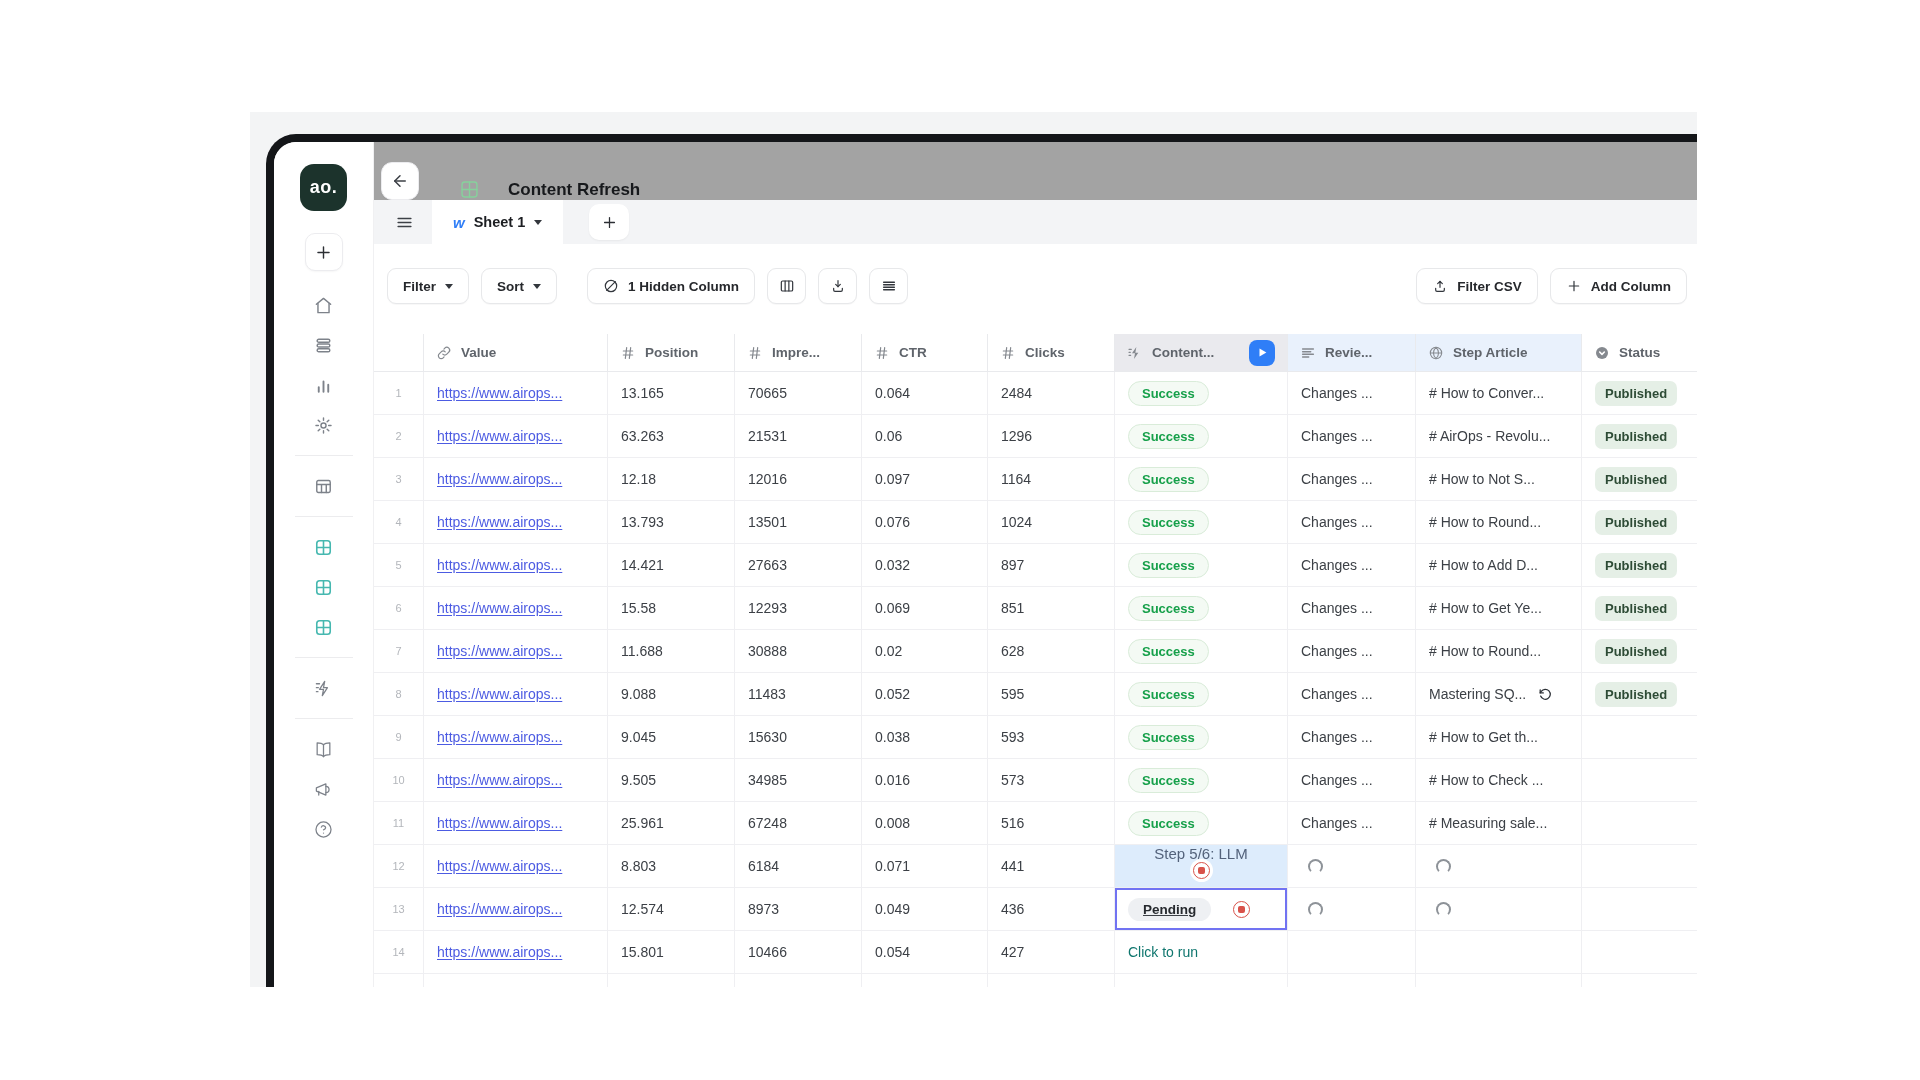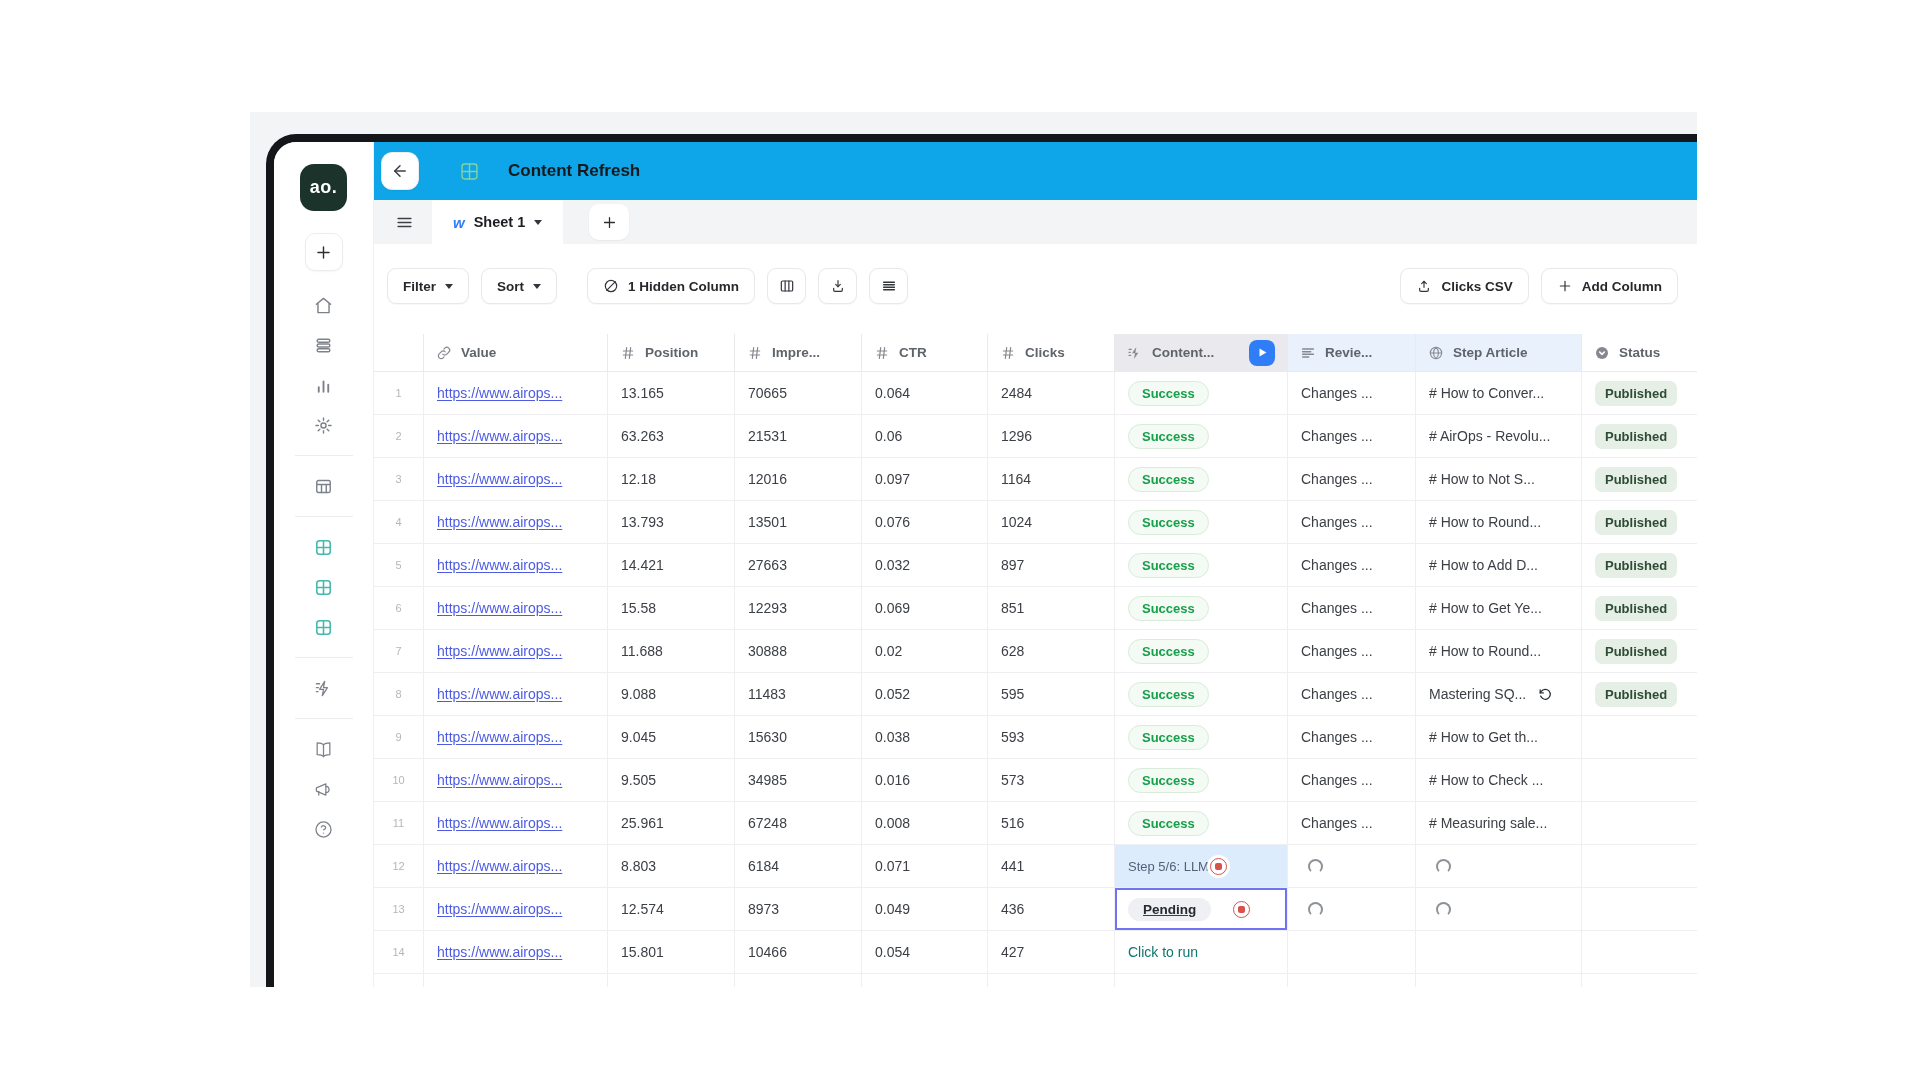--- a/index.html
+++ b/index.html
@@ -20,21 +20,21 @@
   .sb-group { display:flex; flex-direction:column; align-items:center; }
   .sb-item { width:38px; height:38px; display:flex; align-items:center; justify-content:center; color:#7d828a; border-radius:10px; margin:1px 0; }
   .sb-item svg { width:19px; height:19px; }
   .sb-item.plus { border:1px solid #ececef; background:#fff; box-shadow:0 1px 2px rgba(0,0,0,.04); color:#2c2f34; margin:22px 0 14px; }
   .sb-item.teal { color:#46b8b0; }
   .sb-div { width:58px; height:1px; background:#ececee; margin:10px 0; }
 
   
   .main { flex:1; min-width:0; display:flex; flex-direction:column; }
 
-  .titlebar { height:58px; display:flex; align-items:center; background:#0ea5e9; padding-left:7px; flex:0 0 58px; }
+  .titlebar { height:58px; display:flex; align-items:flex-end; background:#a3a3a3; padding-left:7px; flex:0 0 58px; }
   .back-btn { width:38px; height:38px; border:1px solid #ececef; border-radius:11px; background:#fff; display:flex; align-items:center; justify-content:center; color:#3c4046; box-shadow:0 1px 2px rgba(0,0,0,.03); }
   .back-btn svg { width:18px; height:18px; }
   .title-grid-icon { margin-left:40px; color:#86d29c; display:flex; }
   .title-grid-icon svg { width:21px; height:21px; stroke-width:1.6; }
   .page-title { margin-left:28px; font-size:17px; font-weight:700; color:#17191c; }
 
   .tabstrip { height:44px; background:#f3f4f6; display:flex; align-items:center; flex:0 0 44px; }
   .hamburger { width:38px; height:38px; margin-left:11px; display:flex; align-items:center; justify-content:center; color:#3c4046; }
   .hamburger svg { width:19px; height:19px; }
   .tab-active { margin-left:9px; height:44px; background:#fff; padding:0 21px; display:flex; align-items:center; gap:9px; font-size:14.5px; font-weight:700; color:#1c1e22; }
@@ -44,21 +44,21 @@
   .tab-add svg { width:17px; height:17px; }
 
   .content { flex:1; background:#fff; padding-top:24px; overflow:hidden; display:flex; flex-direction:column; }
 
   
   .toolbar { display:flex; align-items:center; padding:0 10px 0 13px; flex:0 0 36px; }
   .tbtn { height:36px; border:1px solid #e7e8ea; border-radius:9px; background:#fff; display:inline-flex; align-items:center; gap:9px; padding:0 15px; font-size:13.5px; font-weight:600; color:#26282c; box-shadow:0 1px 1px rgba(0,0,0,.03); margin-right:12px; white-space:nowrap; }
   .tbtn svg { width:16px; height:16px; color:#33373d; }
   .tbtn.icon-only { width:39px; padding:0; justify-content:center; }
   .tb-right { margin-left:auto; display:flex; }
-  .tb-right .tbtn:last-child { margin-right:9px; }
+  .tb-right .tbtn:last-child { margin-right:0; }
   .gap-l { margin-left:18px; }
 
   
   .grid-wrap { margin-top:30px; flex:1; overflow:hidden; }
   .grid { display:grid; grid-template-columns:50px 184px 127px 127px 126px 127px 173px 128px 166px minmax(140px,1fr); }
   .hcell { height:38px; display:flex; align-items:center; gap:9px; padding:0 12px; font-size:13.5px; font-weight:600; color:#5f646b; background:#fff; border-bottom:1px solid #e9eaed; border-right:1px solid #e9eaed; white-space:nowrap; overflow:hidden; }
   .hcell svg { width:16px; height:16px; flex:0 0 16px; color:#85898f; }
   .hcell.hgray { background:#eaeaee; }
   .hcell.hblue { background:#e9f1fc; }
   .hcell .blue { color:#3b82f6; }
@@ -68,21 +68,21 @@
   .play-btn svg { width:15px; height:15px; }
 
   .cell { height:43px; display:flex; align-items:center; padding:0 13px; border-bottom:1px solid #efeff2; border-right:1px solid #efeff2; font-size:14px; color:#3c4046; background:#fff; white-space:nowrap; overflow:hidden; position:relative; }
   .cell.numcol { justify-content:center; padding:0; font-size:11px; color:#b3b6bb; }
   .link { color:#4c5be2; text-decoration:underline; text-underline-offset:2px; }
 
   .badge-success { display:inline-flex; padding:4px 13px; border-radius:999px; background:#f4faf4; border:1px solid #d9ecd9; color:#16a04a; font-size:13px; font-weight:700; }
   .badge-published { display:inline-flex; padding:5px 10px; border-radius:7px; background:#e5efe6; color:#2d4b35; font-size:13px; font-weight:700; }
   .badge-pending { display:inline-flex; padding:4px 15px; border-radius:999px; background:#eef0f3; color:#26292e; font-size:13.5px; font-weight:700; }
 
-  .cell.running { background:#ddecfc; color:#53627b; font-size:13px; }
+  .cell.running { background:#ddecfc; color:#53627b; font-size:15px;flex-direction:column; }
   .cell.selected { box-shadow:inset 0 0 0 2px #7173f2; z-index:2;text-decoration:underline; }
   .placeholder { color:#0f766e; }
 
   .stop-icon { width:17px; height:17px; border:1.6px solid #d8524a; border-radius:50%; display:inline-flex; align-items:center; justify-content:center; background:#fff; flex:0 0 17px; }
   .stop-icon .dot { width:7px; height:7px; border-radius:2px; background:#d8524a; }
   .stop-float { box-shadow:0 0 0 3px #fff; border-radius:50%; margin-left:1px; }
   .stop-gap { margin-left:22px; }
 
   .spinner { width:15px; height:15px; border:2px solid #8d9298; border-bottom-color:transparent; border-radius:50%; margin-left:7px; }
   .refresh { margin-left:12px; color:#2c3036; display:inline-flex; }
@@ -309,21 +309,21 @@
               </div>
             <div class="tb-right">
               <div class="tbtn">
                 <span class="svg-slot" style="display: inline-flex;">
                     <svg viewBox="0 0 24 24">
                       <path d="M12 14V5"></path>
                       <path d="m8.5 8.5 3.5-3.5 3.5 3.5"></path>
                       <path d="M5.5 15.5v2.5a2 2 0 0 0 2 2h9a2 2 0 0 0 2-2v-2.5"></path>
                     </svg>
                   </span>
-                <span>Clicks CSV</span>
+                <span>Filter CSV</span>
               </div>
               <div class="tbtn">
                 <span class="svg-slot" style="display: inline-flex;">
                     <svg viewBox="0 0 24 24">
                       <path d="M12 5v14M5 12h14"></path>
                     </svg>
                   </span>
                 <span>Add Column</span>
               </div>
             </div>

